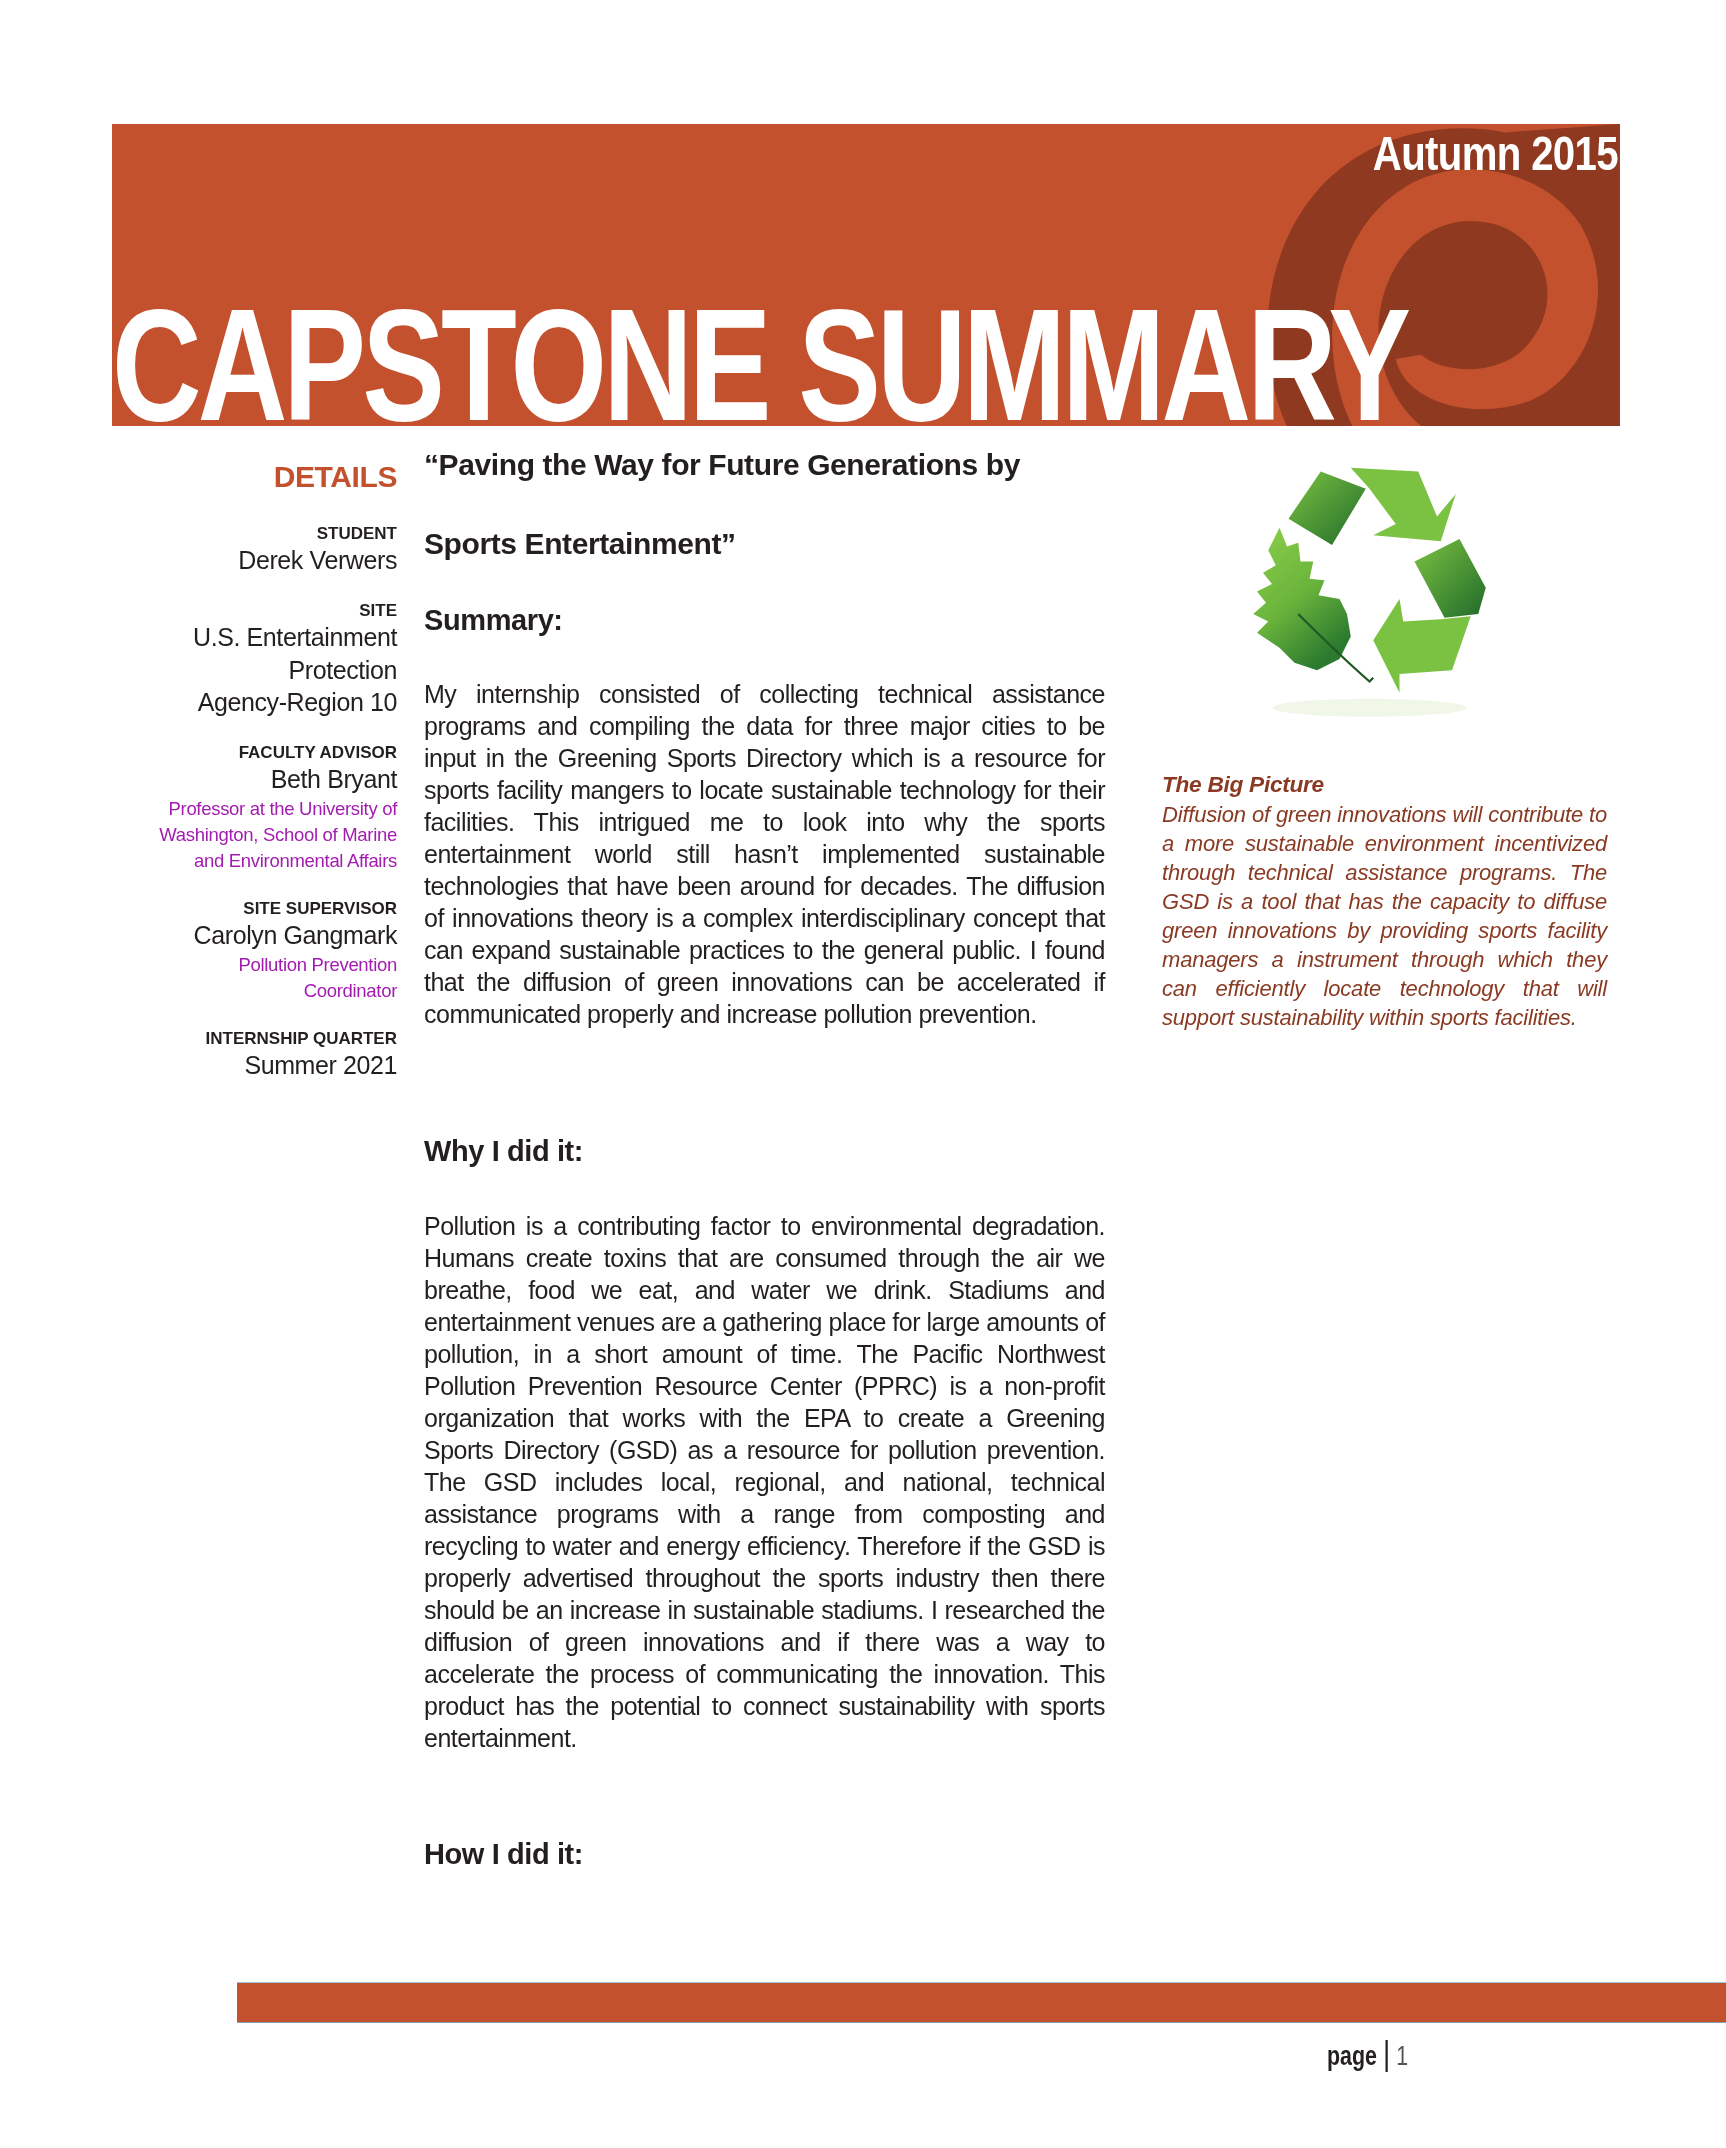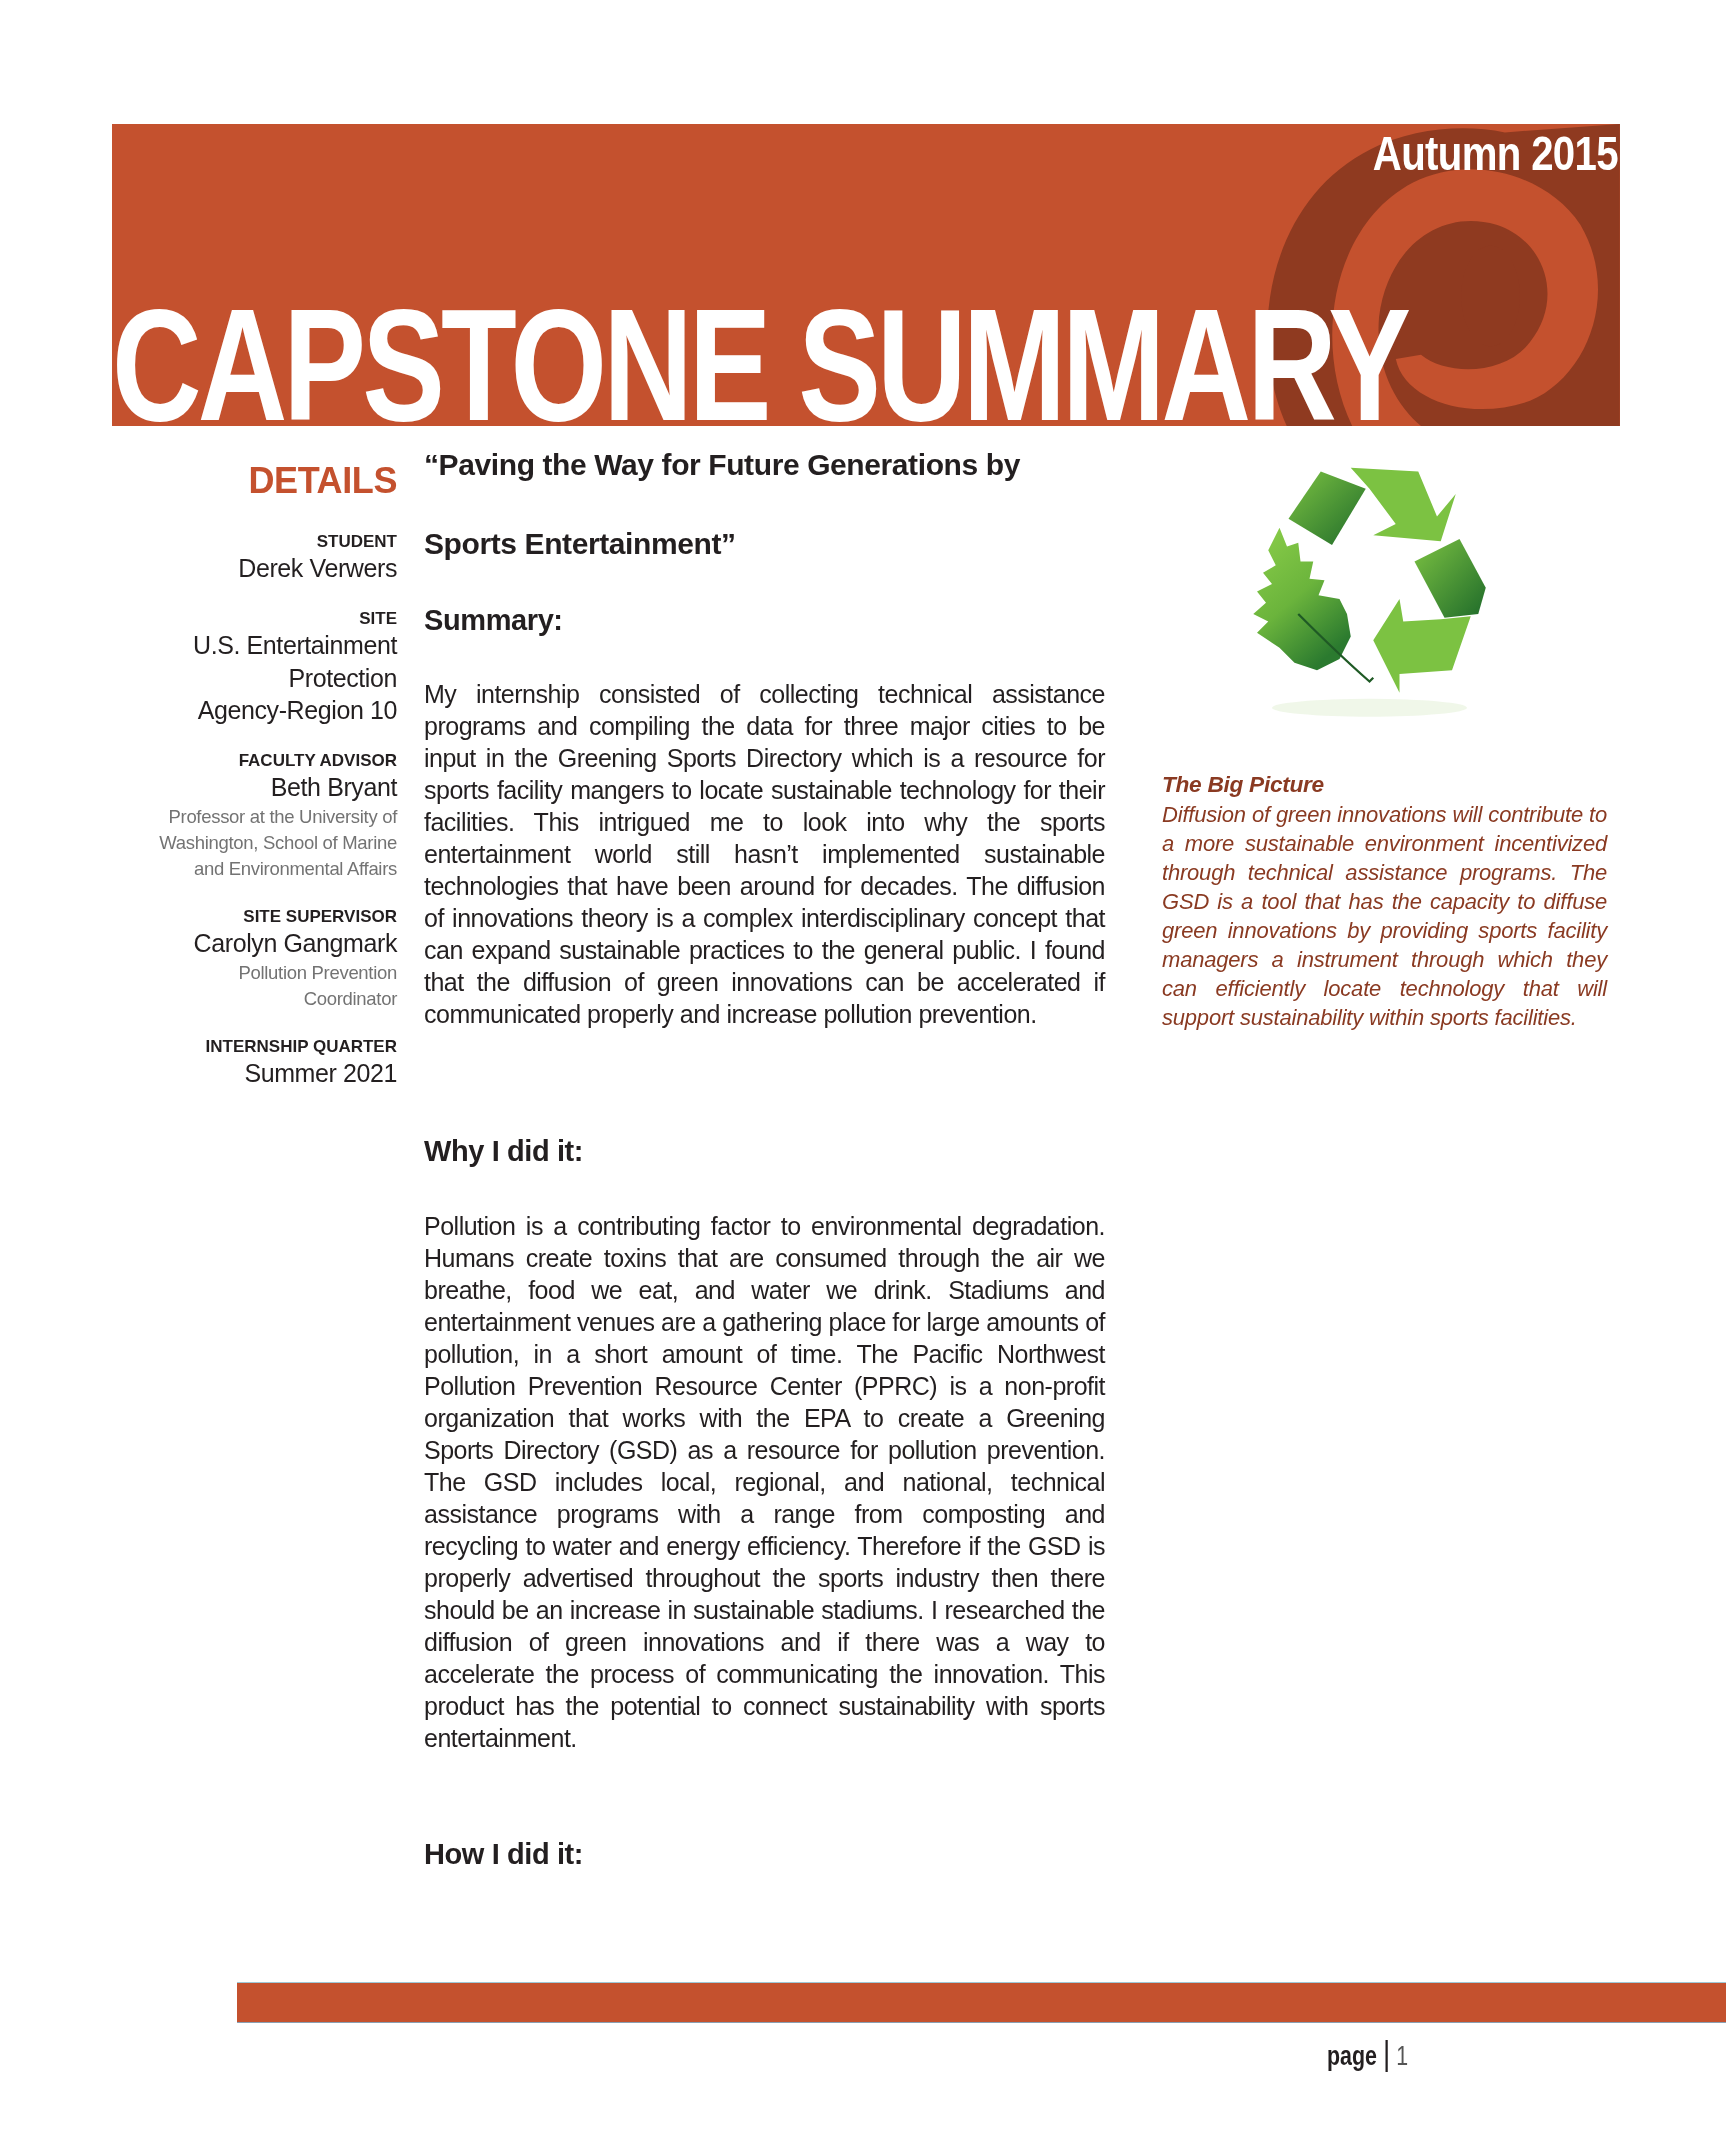--- a/index.html
+++ b/index.html
@@ -14,25 +14,25 @@
                    font-family: "Liberation Sans", sans-serif; font-weight: bold;
                    font-size: 49px; letter-spacing: -0.8px; transform: scaleX(0.82); transform-origin: right top;
                    line-height: 1.2; }
   .header-title { position: absolute; left: 0px; bottom: -18.5px; color: #fff;
                   font-family: "Liberation Sans", sans-serif; font-weight: bold;
                   font-size: 159px; letter-spacing: -5px; line-height: 1;
                   transform: scaleX(0.78); transform-origin: left bottom; white-space: nowrap; }
 
   
   .details { position: absolute; left: 112px; top: 460px; width: 285px; text-align: right; }
-  .details-heading { color: #c4512e; font-weight: bold; font-size: 36px; letter-spacing: -0.4px; margin-bottom: 28.5px; }
+  .details-heading { color: #c4512e; font-weight: bold; font-size: 30px; letter-spacing: -0.4px; margin-bottom: 28.5px; }
   .detail-block { margin-bottom: 23.5px; }
   .detail-label { font-weight: bold; font-size: 17px; color: #231f20; letter-spacing: 0px; line-height: 1.25; }
   .detail-value { font-size: 25px; color: #231f20; line-height: 1.3; letter-spacing: -0.4px; }
-  .detail-note { font-size: 18.5px; color: #737373; line-height: 1.42; letter-spacing: -0.3px; }
+  .detail-note { font-size: 18.5px; color: #a21caf; line-height: 1.42; letter-spacing: -0.3px; }
 
   
   .main { position: absolute; left: 424px; top: 445px; width: 681px; }
   .doc-title { font-weight: bold; font-size: 30px; line-height: 1.32; letter-spacing: -0.4px; margin: 0; }
   .section-heading { font-weight: bold; font-size: 29px; letter-spacing: -0.4px; margin: 0; }
   .body-text { font-size: 25px; line-height: 32px; text-align: justify; margin: 0;
                letter-spacing: -0.5px; transform-origin: left top; }
   .h-summary { position: absolute; top: 159px; }
   .p-summary { position: absolute; top: 233px; width: 681px; }
   .h-why { position: absolute; top: 690px; }

